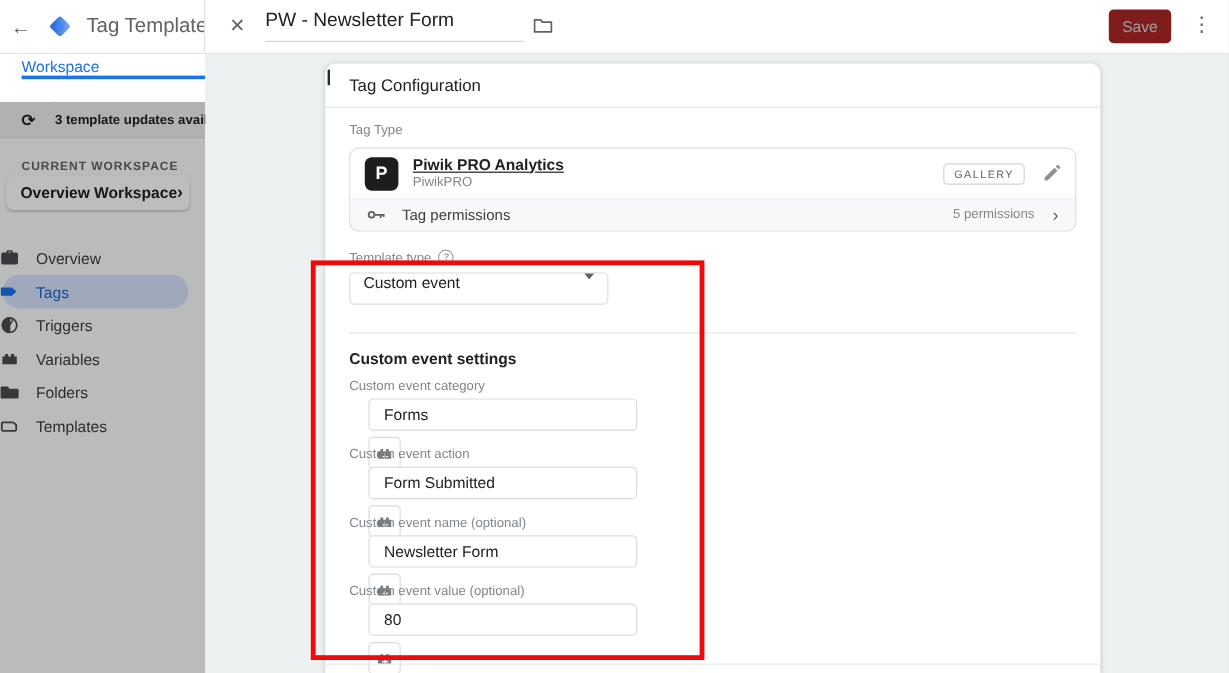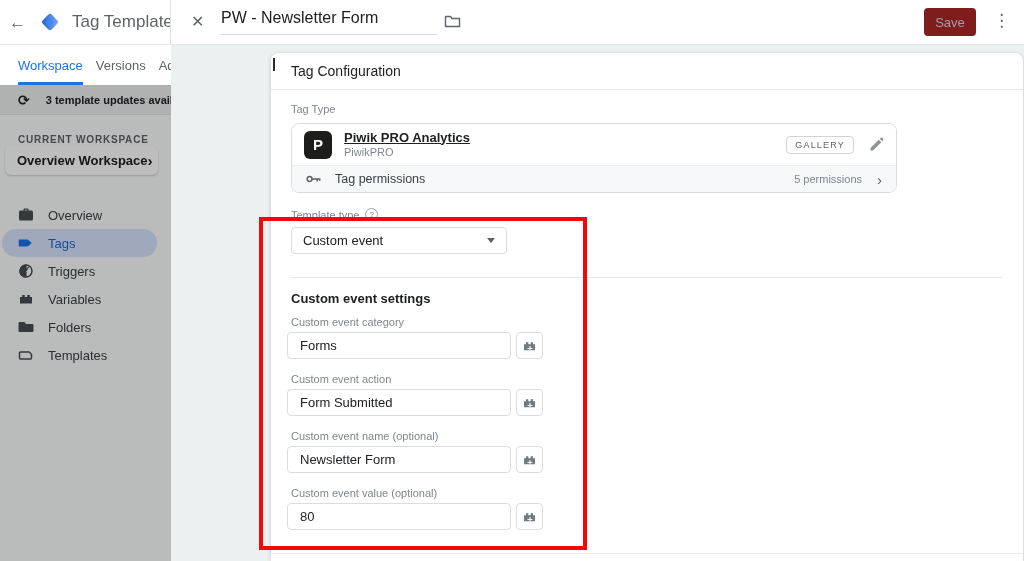--- a/index.html
+++ b/index.html
@@ -20,51 +20,51 @@
   .doc-title { position:absolute; left:221px; top:9px; width:216px; font-size:16px; color:#202124;
                border-bottom:1px solid #d5d8dc; padding-bottom:7px; white-space:nowrap; overflow:hidden; }
   .folder-btn { position:absolute; left:444px; top:14px; cursor:pointer; }
   .save-btn { position:absolute; left:924px; top:8px; width:52px; height:28px; background:#7f1d1d;
               border:none; border-radius:4px; color:#9aa2a8; font-size:13px; font-family:inherit; cursor:pointer; }
   .kebab { position:absolute; left:993px; top:11px; font-size:17px; color:#5f6368; cursor:pointer;
            letter-spacing:0; line-height:1.2; }
 
   
   .tabrow { position:absolute; left:0; top:45px; width:171px; height:40px; background:#fff;
-            display:flex; align-items:stretch; padding-left:18px; gap:13px; overflow:hidden; z-index:2; }
+            display:flex; align-items:stretch; padding-left:18px; gap:13px; overflow:hidden; z-index:2;flex-direction:column; }
   .tab { font-size:13px; font-weight:500; color:#5f6368; display:flex; align-items:center;
          white-space:nowrap; border-bottom:3px solid transparent; padding-top:3px; cursor:pointer; }
   .tab.active { color:#1a73e8; border-bottom-color:#1a73e8; }
 
   .left-body { position:absolute; left:0; top:85px; width:171px; height:476px; background:#fbfcfc; overflow:hidden; z-index:2; }
   .updates-banner { position:absolute; left:0; top:0; width:171px; height:30px; background:#eef0f0;
                     border-bottom:1px solid #e2e4e4; display:flex; align-items:center; padding-left:18px;
                     gap:16px; cursor:pointer; }
   .updates-icon { font-size:14px; color:#202124; font-weight:bold; line-height:1; }
   .updates-text { font-size:11px; font-weight:700; color:#202124; white-space:nowrap; }
   .cw-heading { position:absolute; left:18px; top:49px; font-size:10px; font-weight:700;
                 letter-spacing:.8px; color:#5f6368; white-space:nowrap; }
   .ws-btn { position:absolute; left:5px; top:61px; width:153px; height:29px; background:#fff;
             border:none; border-radius:6px; box-shadow:0 1px 2px rgba(0,0,0,.18); display:flex;
             align-items:center; justify-content:space-between; padding:0 12px; cursor:pointer; font-family:inherit; }
   .ws-name { font-size:13px; font-weight:700; color:#202124; white-space:nowrap; }
   .ws-chevron { font-size:15px; font-weight:700; color:#202124; line-height:1; }
   .side-nav { position:absolute; left:0; top:116px; width:171px; }
-  .nav-item { position:relative; height:28px; display:flex; align-items:center; padding-left:18px;
+  .nav-item { position:relative; height:28px; display:flex; align-items:center; 
               gap:14px; cursor:pointer; }
   .nav-pill { position:absolute; left:2px; right:14px; top:0; bottom:0; border-radius:14px;
               background:#d7e5fc; z-index:0; }
   .nav-icon { width:16px; height:16px; flex:0 0 auto; position:relative; z-index:1; }
   .nav-label { font-size:13px; color:#3c4043; position:relative; z-index:1; white-space:nowrap; }
   .nav-item.active .nav-label { color:#1a67d2; font-weight:400; }
   .scrim { position:absolute; left:0; top:0; width:171px; height:476px; background:rgba(0,0,0,.26);
            z-index:5; pointer-events:none; }
 
   
-  .modal { position:absolute; left:271px; top:53px; width:752px; height:508px; background:#fff;
+  .modal { position:absolute; left:271px; top:53px; width:646px; height:508px; background:#fff;
            border-radius:8px 8px 0 0; box-shadow:0 1px 4px rgba(0,0,0,.18); z-index:4; }
   .caret-artifact { position:absolute; left:2px; top:5px; width:2px; height:13px; background:#2a2a2a; }
   .modal-header { height:37px; border-bottom:1px solid #e5e7e8; display:flex; align-items:center; padding-left:20px; }
   .modal-title { font-size:14px; color:#202124; }
   .field-label { position:absolute; left:20px; font-size:11px; color:#80868b; white-space:nowrap; }
   .tagtype-label { top:50px; }
 
   .type-card { position:absolute; left:20px; top:70px; width:606px; border:1px solid #dadce0;
                border-radius:8px; overflow:hidden; }
   .type-row1 { height:41px; display:flex; align-items:center; padding:0 12px; cursor:pointer; background:#fff; }
@@ -82,29 +82,29 @@
   .key-icon { display:flex; margin-left:2px; }
   .perm-label { margin-left:13px; font-size:12.5px; color:#3c4043; }
   .perm-count { font-size:11px; color:#80868b; }
   .perm-chevron { margin-left:15px; margin-right:2px; font-size:15px; color:#5f6368; line-height:1; }
 
   .ttype-row { position:absolute; left:20px; top:155px; display:flex; align-items:center; gap:6px; }
   .ttype-text { font-size:11px; color:#80868b; }
   .help-icon { width:13px; height:13px; border:1.4px solid #9aa0a6; border-radius:50%; color:#9aa0a6;
                font-size:8px; font-weight:700; display:flex; align-items:center; justify-content:center; }
   .dropdown { position:absolute; left:20px; top:174px; width:216px; height:27px; border:1px solid #dadce0;
-              border-radius:4px; display:flex; align-items:center; justify-content:space-between;
+              border-radius:4px; display:flex; justify-content:space-between;
               padding:0 11px; cursor:pointer; background:#fff; }
   .dropdown-value { font-size:13px; color:#202124; }
   .dropdown-caret { width:0; height:0; border-left:4px solid transparent; border-right:4px solid transparent;
                     border-top:5px solid #5f6368; }
   .divider2 { position:absolute; left:20px; right:20px; top:224px; height:1px; background:#e5e7e8; }
   .settings-heading { position:absolute; left:20px; top:238px; font-size:13px; font-weight:700; color:#202124; }
 
-  .field-row { position:absolute; left:16px; display:flex; gap:5px; }
+  .field-row { position:absolute; left:36px; display:flex; gap:5px;flex-direction:column; }
   .textbox { width:224px; height:27px; border:1px solid #dadce0; border-radius:4px; padding:0 12px;
              font-size:13px; color:#202124; line-height:25px; background:#fff; cursor:text;
              white-space:nowrap; overflow:hidden; }
   .brick-btn { width:27px; height:27px; border:1px solid #dadce0; border-radius:4px; background:#fff;
                display:flex; align-items:center; justify-content:center; cursor:pointer; }
   .bottom-divider { position:absolute; left:0; right:0; top:500px; height:1px; background:#e8eaec; }
 
   
   .annotation-rect { position:absolute; left:259px; top:217px; width:328px; height:333px;
                      border:4px solid #f10808; z-index:20; pointer-events:none; }

